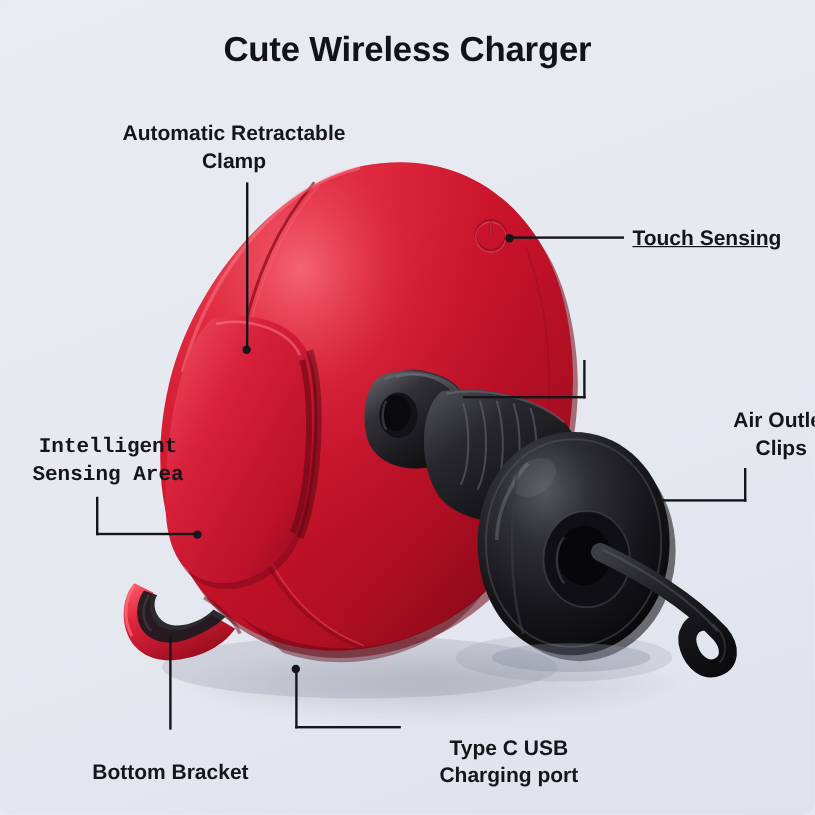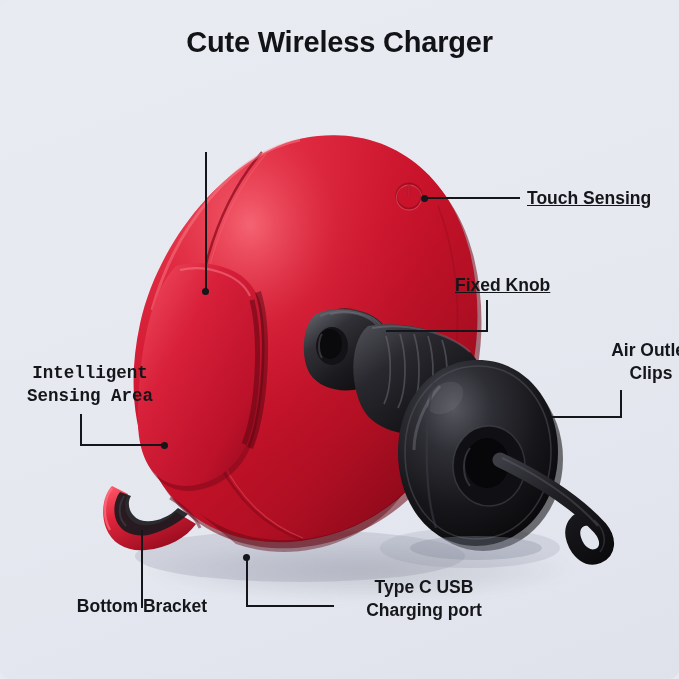--- a/index.html
+++ b/index.html
@@ -324,44 +324,45 @@
                    C 570 528, 576 518, 588 518" fill="none" stroke="url(#gHook)" stroke-width="15" stroke-linecap="round"></path>
           <path d="M 502 458 C 536 474, 574 498, 598 526" fill="none" stroke="#6c6c76" stroke-width="2" opacity="0.35"></path>
           <path d="M 594 520 C 604 528, 608 542, 600 552" fill="none" stroke="#6c6c76" stroke-width="1.6" opacity="0.30"></path>
         </g>
 
         <ellipse cx="476" cy="548" rx="66" ry="12" fill="#8c92a2" opacity="0.35" filter="midBlur"></ellipse>
       </g>
     </svg>
   </div>
 
+  <div class="label ctr" style="left:95px; top:100px; width:200px;">Automatic Retractable
+Clamp</div>
   <div class="lead v" style="left:205px; top:152px; height:140px;"></div>
   <div class="dot" style="left:201.5px; top:288px;"></div>
 
   <div class="label lft" style="left:527px; top:187px; width:150px;">Touch Sensing</div>
   <div class="lead h" style="left:425px; top:197px; width:95px;"></div>
   <div class="dot" style="left:421px; top:194.5px;"></div>
 
-  <div class="label lft" style="left:455px; top:274px; width:130px;">Fixed Knob</div>
   <div class="lead v" style="left:486px; top:300px; height:32px;"></div>
   <div class="lead h" style="left:386px; top:330px; width:102px;"></div>
 
   <div class="label ctr" style="left:596px; top:339px; width:110px;">Air Outlet
 Clips</div>
   <div class="lead v" style="left:620px; top:390px; height:28px;"></div>
   <div class="lead h" style="left:552px; top:416px; width:70px;"></div>
 
   <div class="label ctr" style="left:22px; top:362px; width:136px;font-family:Liberation Mono, monospace;">Intelligent
 Sensing Area</div>
   <div class="lead v" style="left:80px; top:414px; height:32px;"></div>
   <div class="lead h" style="left:80px; top:444px; width:85px;"></div>
   <div class="dot" style="left:161px; top:441.5px;"></div>
 
-  <div class="label ctr" style="left:62px; top:595px; width:160px;">Bottom Bracket</div>
+  <div class="label ctr" style="left:62px; top:632px; width:160px;">Bottom Bracket</div>
   <div class="lead v" style="left:141px; top:530px; height:78px;"></div>
 
-  <div class="label ctr" style="left:340px; top:576px; width:168px;">Type C USB
+  <div class="label ctr" style="left:340px; top:612px; width:168px;">Type C USB
 Charging port</div>
   <div class="dot" style="left:243px; top:553.5px;"></div>
   <div class="lead v" style="left:245.5px; top:557px; height:50px;"></div>
   <div class="lead h" style="left:245.5px; top:605px; width:88px;"></div>
 
 </div>
 
 </body></html>

